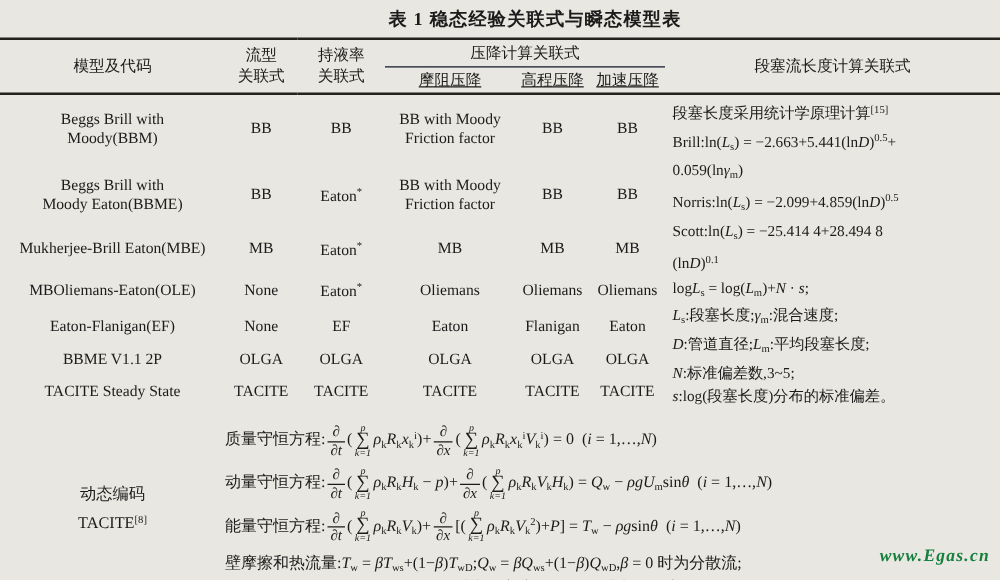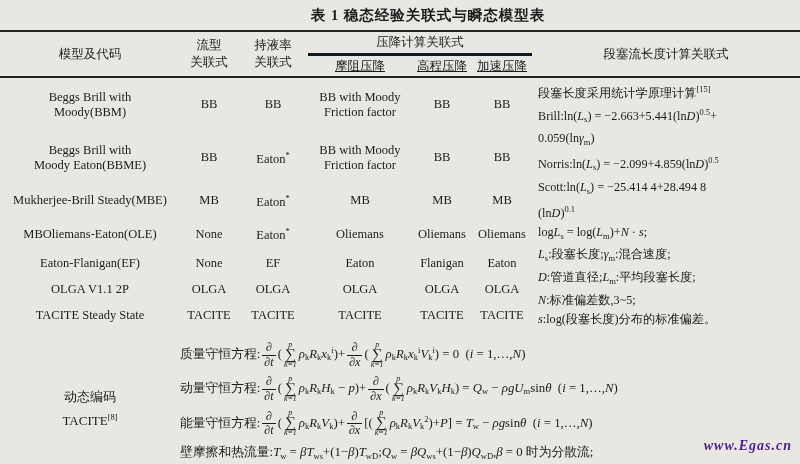--- a/index.html
+++ b/index.html
@@ -17,21 +17,21 @@
   table.main{
     position:absolute;top:30px;left:0;width:800px;
     border-collapse:collapse;table-layout:fixed;
     border-top:2px solid #23221f;border-bottom:2px solid #23221f;
     font-size:12.5px;
   }
   th,td{padding:0;text-align:center;font-weight:normal;vertical-align:middle;}
   thead{border-bottom:2px solid #23221f;}
   .hr1 th{height:21px;}
   .hr2 th{height:20px;text-decoration:underline;}
-  th.grp{border-bottom:3px solid #0f172a;}
+  th.grp{border-bottom:1px solid #0f172a;}
   tr.r45 td{height:45px;}
   tr.r28 td{height:28px;}
   tr.r22 td{height:22px;text-align:center;}
   td.slugcell{
     text-align:left;vertical-align:top;
     padding:2px 2px 0 6px;font-size:12.2px;line-height:19px;
   }
   td.slugcell .ln{white-space:nowrap;}
   tr.dyn{height:162px;}
   td.dlabel{vertical-align:middle;text-align:center;font-size:13px;line-height:20px;}
@@ -42,21 +42,21 @@
   sub{font-size:8.5px;vertical-align:-0.3em;}
   sup{font-size:8.5px;vertical-align:0.55em;}
   .fr{display:inline-block;text-align:center;vertical-align:middle;line-height:1.05;margin:0 2px;font-size:12px;}
   .fr span{display:block;padding:0 2px;}
   .fr span:first-child{border-bottom:1px solid #1b1b1b;padding-bottom:1px;}
   .sm{display:inline-flex;flex-direction:column;align-items:center;vertical-align:middle;line-height:0.8;margin:0 2px;}
   .sm .t,.sm .b{font-size:8px;font-style:italic;}
   .sm .s{font-size:15px;line-height:0.9;}
   .watermark{
     position:absolute;top:438px;right:8px;
-    color:#4c1d95;font-size:14px;font-style:italic;font-weight:bold;
+    color:#15803d;font-size:14px;font-style:italic;font-weight:bold;
     letter-spacing:1px;
   }
 </style>
 </head>
 <body>
 
 <div class="page">
 
   <div class="title">表 1  稳态经验关联式与瞬态模型表</div>
 
@@ -108,21 +108,21 @@
       </tr>
       <tr class="r45">
         <td>Beggs Brill with<br>Moody Eaton(BBME)</td>
         <td>BB</td>
         <td>Eaton<sup>*</sup></td>
         <td>BB with Moody Friction factor</td>
         <td>BB</td>
         <td>BB</td>
       </tr>
       <tr class="r28">
-        <td>Mukherjee-Brill Steady(MBE)</td>
+        <td>Mukherjee-Brill Eaton(MBE)</td>
         <td>MB</td>
         <td>Eaton<sup>*</sup></td>
         <td>MB</td>
         <td>MB</td>
         <td>MB</td>
       </tr>
       <tr class="r28">
         <td>MBOliemans-Eaton(OLE)</td>
         <td>None</td>
         <td>Eaton<sup>*</sup></td>
@@ -132,21 +132,21 @@
       </tr>
       <tr class="r22">
         <td>Eaton-Flanigan(EF)</td>
         <td>None</td>
         <td>EF</td>
         <td>Eaton</td>
         <td>Flanigan</td>
         <td>Eaton</td>
       </tr>
       <tr class="r22">
-        <td>OLGA V1.1 2P</td>
+        <td>BBME V1.1 2P</td>
         <td>OLGA</td>
         <td>OLGA</td>
         <td>OLGA</td>
         <td>OLGA</td>
         <td>OLGA</td>
       </tr>
       <tr class="r22">
         <td>TACITE Steady State</td>
         <td>TACITE</td>
         <td>TACITE</td>

